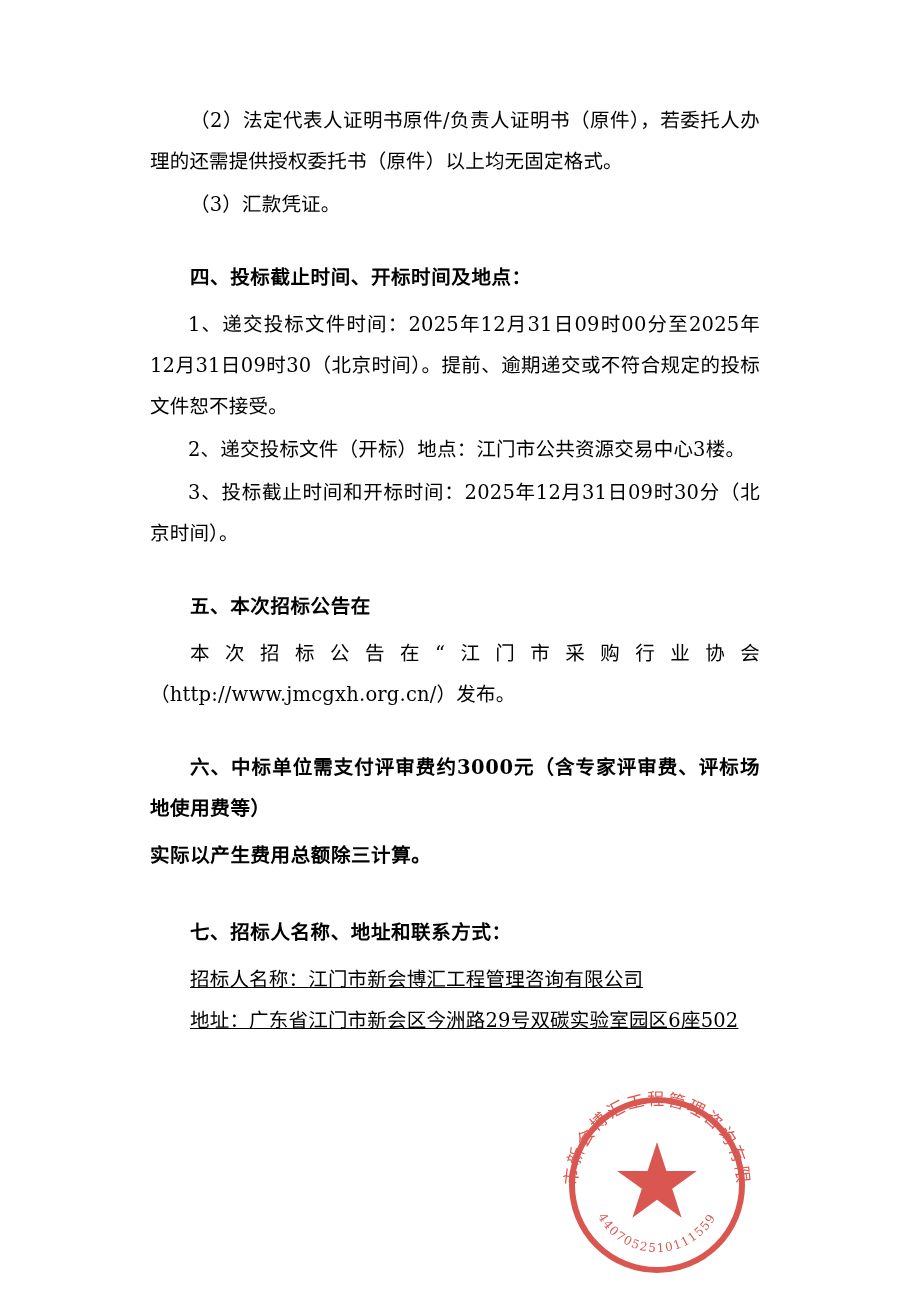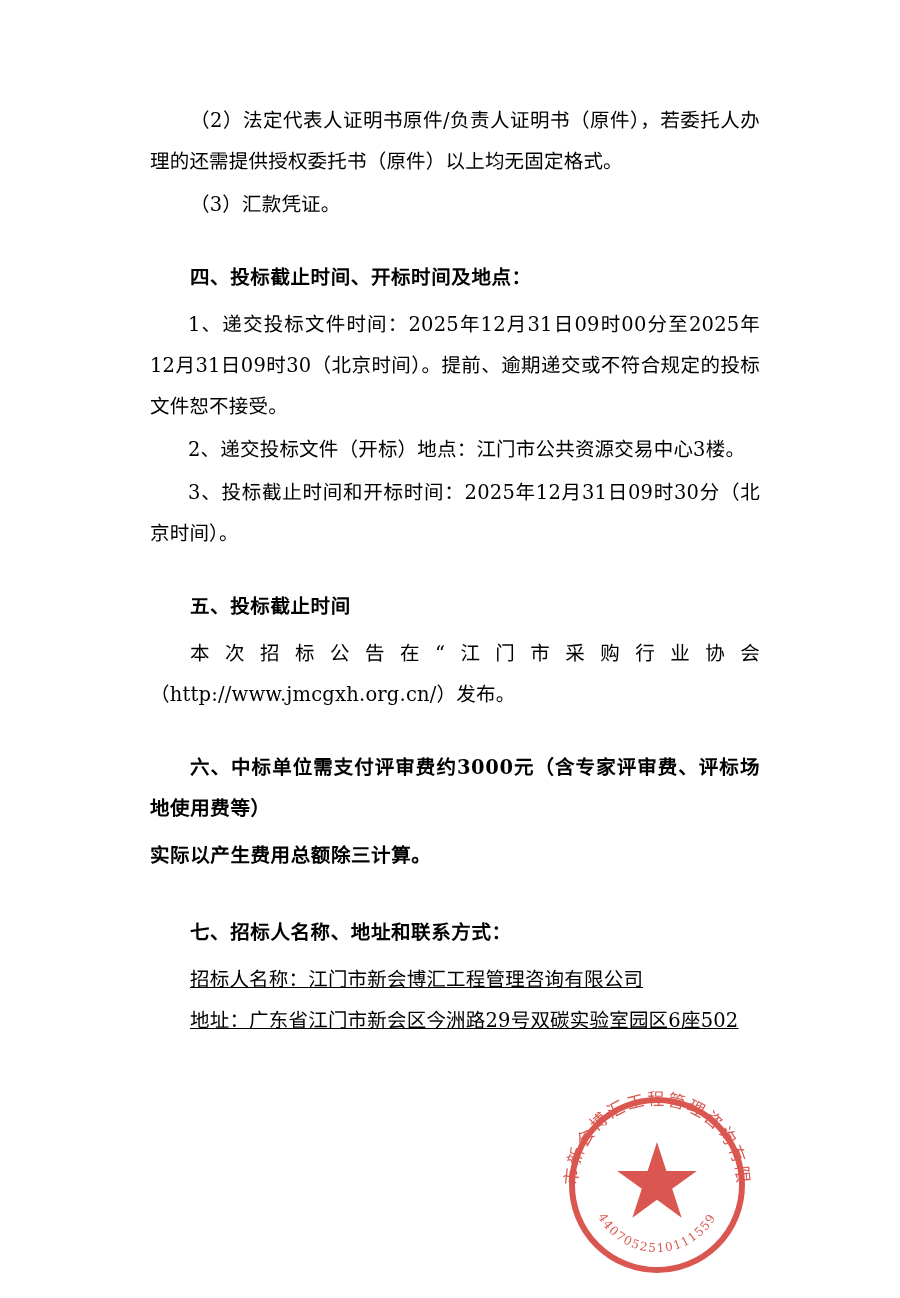--- a/index.html
+++ b/index.html
@@ -98,21 +98,21 @@
     </p>
 
     <p class="indent2">2、递交投标文件（开标）地点：江门市公共资源交易中心3楼。</p>
 
     <p class="indent2">
       <span>3、投标截止时间和开标时间：</span><span class="u latin">2025</span><span>年</span><span class="u latin">12</span><span>月</span><span class="u latin">31</span><span>日</span><span class="u latin">09</span><span>时</span><span class="u">30</span><span>分（北京时间）。</span>
     </p>
 
     <div class="spacer-sm"></div>
 
-    <p class="heading">五、投标截止时间</p>
+    <p class="heading">五、本次招标公告在</p>
     <p class="indent">
       <span>本次招标公告在“江门市采购行业协会（</span><span class="latin">http://www.jmcgxh.org.cn/</span><span>）发布。</span>
     </p>
 
     <div class="spacer-sm"></div>
 
     <p class="heading">六、中标单位需支付评审费约3000元（含专家评审费、评标场地使用费等）</p>
     <p class="heading-cont">实际以产生费用总额除三计算。</p>
 
     <div class="spacer-sm"></div>

